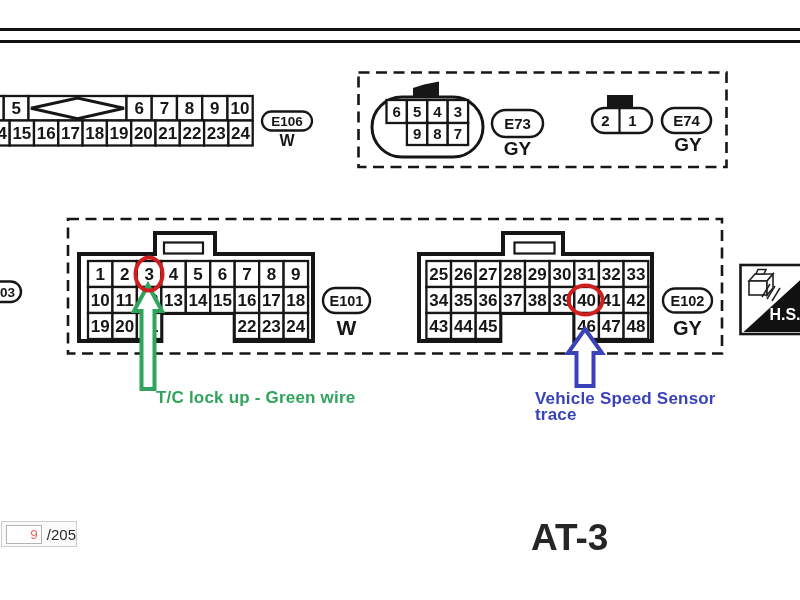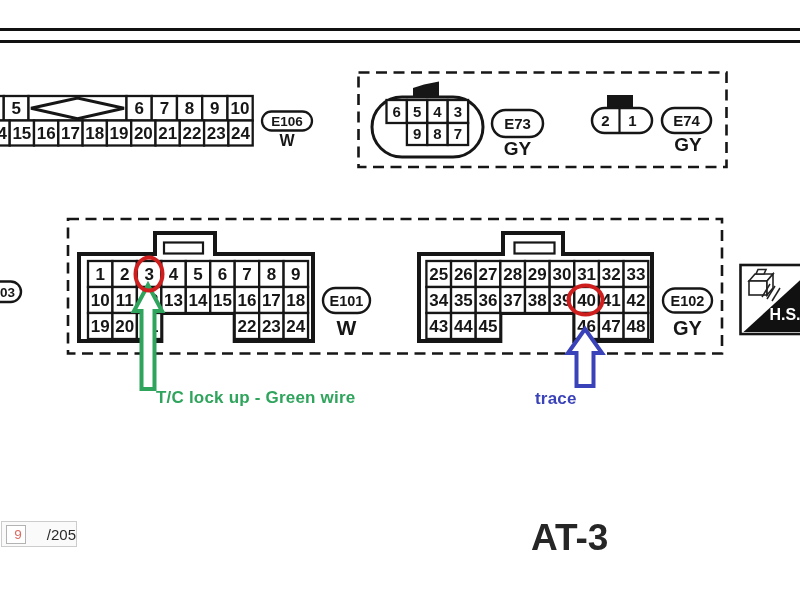--- a/index.html
+++ b/index.html
@@ -11,21 +11,21 @@
   .rule2{top:40px;height:3px}
   #diagram{position:absolute;left:0;top:0}
   #diagram text{font-family:"Liberation Sans",sans-serif}
   .note{position:absolute;font-weight:700;font-size:17px;letter-spacing:.2px}
   .note-green{left:156px;top:388px}
   .note-blue{left:535px;top:391px;line-height:16px}
   .page-indicator{position:absolute;left:1px;top:521px;width:76px;height:26px;background:#fafafa;
                   border:1px solid #ccc;display:flex;align-items:center}
   .page-input{margin-left:4px;width:36px;height:19px;background:#fff;border:1px solid #b3b3b3;
               font-size:13.5px;line-height:17px;text-align:right;padding-right:3px}
-  .page-total{margin-left:21px;font-size:15px;color:#2b2b2b}
+  .page-total{margin-left:5px;font-size:15px;color:#2b2b2b}
   .page-code{position:absolute;left:531px;top:517px;font-size:37px;font-weight:700;color:#262626}
 </style>
 </head>
 <body>
 
 <div class="stage">
   <div class="rule rule1"></div>
   <div class="rule rule2"></div>
 
   <svg id="diagram" width="800" height="600" viewBox="0 0 800 600">
@@ -232,20 +232,21 @@
       </g>
       <polygon points="148,285 134,311 141.5,311 141.5,389 154.5,389 154.5,311 162,311" fill="#fff" stroke="#2fa45c" stroke-width="4" stroke-linejoin="miter" stroke-miterlimit="8"></polygon>
       <polygon points="585,329 568,353 576.5,353 576.5,386 593.5,386 593.5,353 602,353" fill="#fff" stroke="#3a42ba" stroke-width="4" stroke-linejoin="miter" stroke-miterlimit="8"></polygon>
       <ellipse cx="149" cy="274" rx="13.5" ry="16.5" fill="none" stroke="#cf1e1e" stroke-width="4"></ellipse>
       <ellipse cx="585.5" cy="300" rx="17" ry="14.5" fill="none" stroke="#cf1e1e" stroke-width="4"></ellipse>
     </svg>
 
   <div class="note note-green" id="green-note" style="color: rgb(47, 164, 92);">T/C lock up - Green wire</div>
 
   <div class="note note-blue" id="blue-note" style="color: rgb(58, 66, 186);">
+    <div>Vehicle Speed Sensor</div>
     <div>trace</div>
   </div>
 
   <div class="page-indicator">
     <div class="page-input" id="page-input" style="color: rgb(221, 106, 96);">9</div>
     <span class="page-total">/205</span>
   </div>
 
   <div class="page-code">AT-3</div>
 </div>

